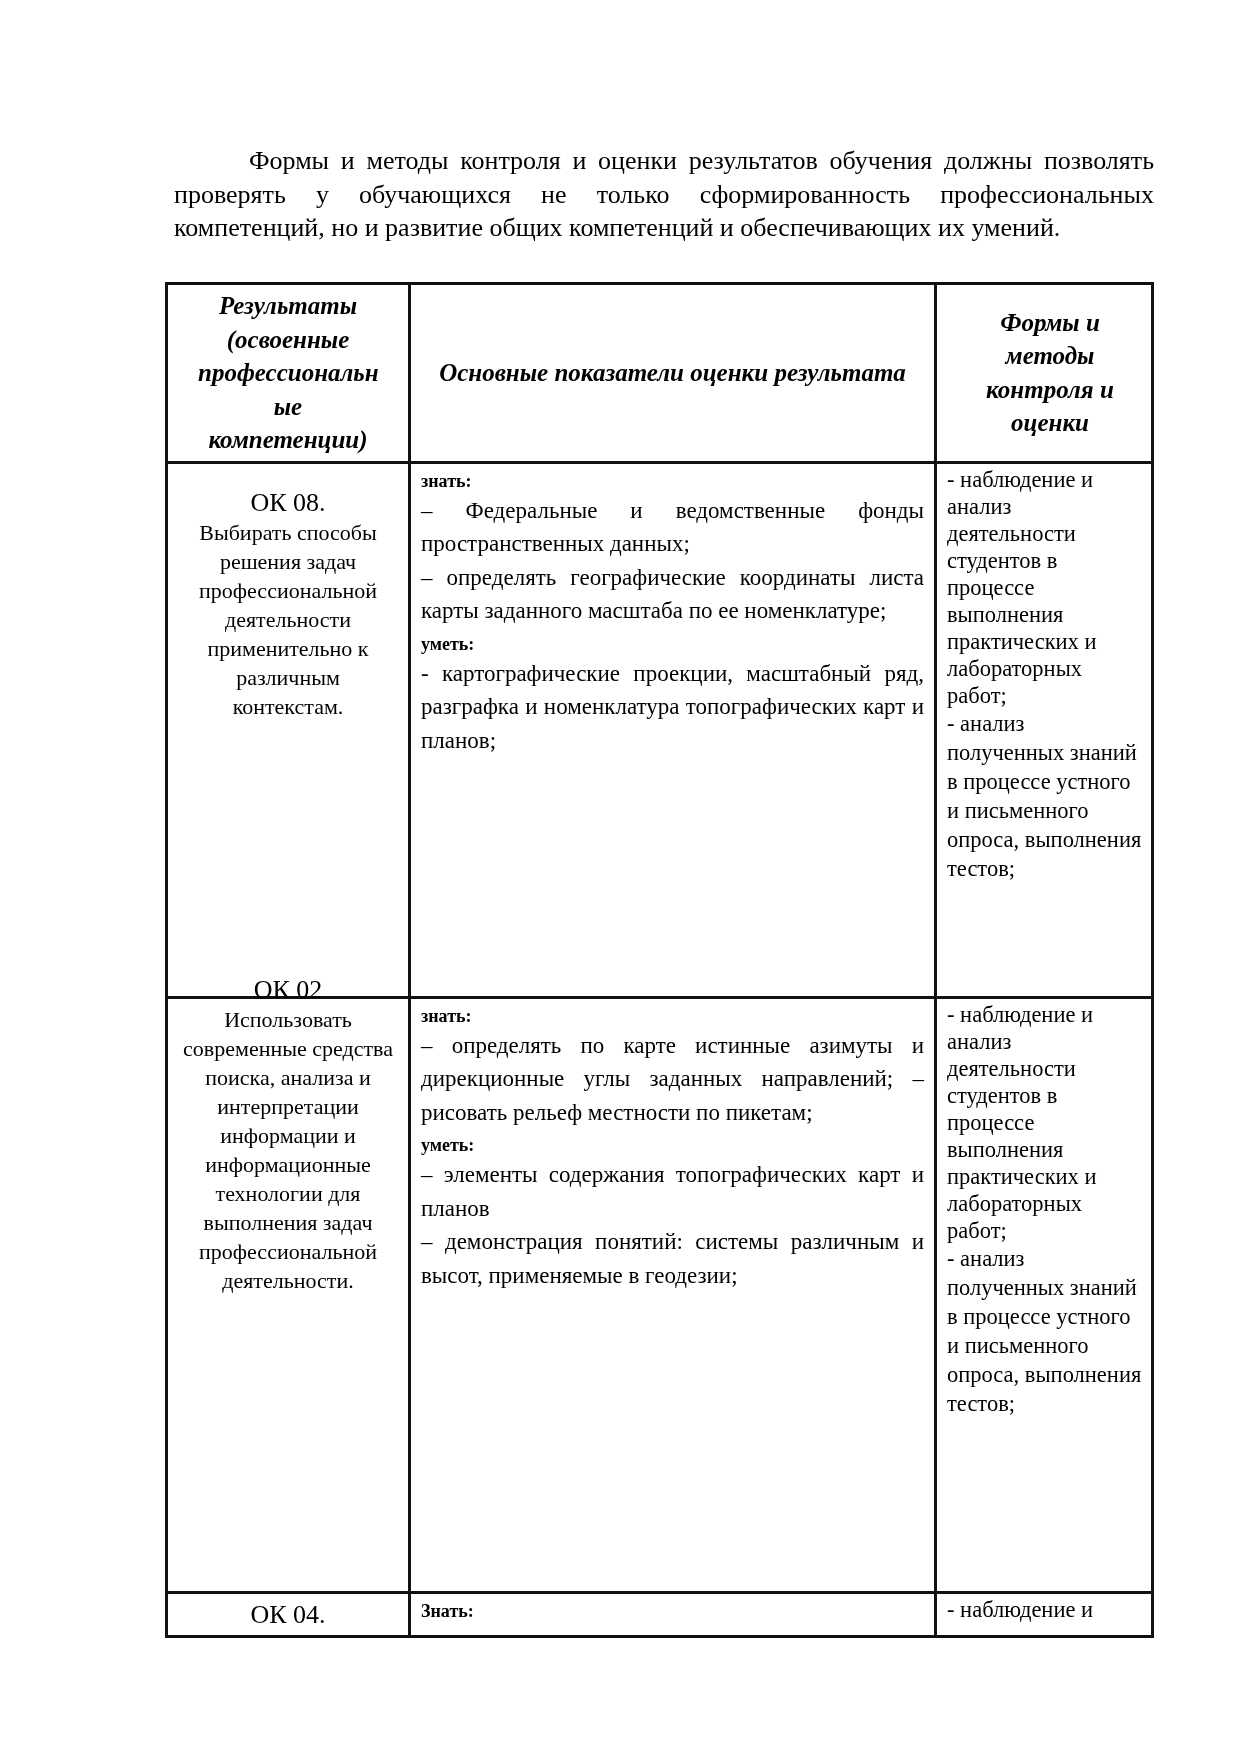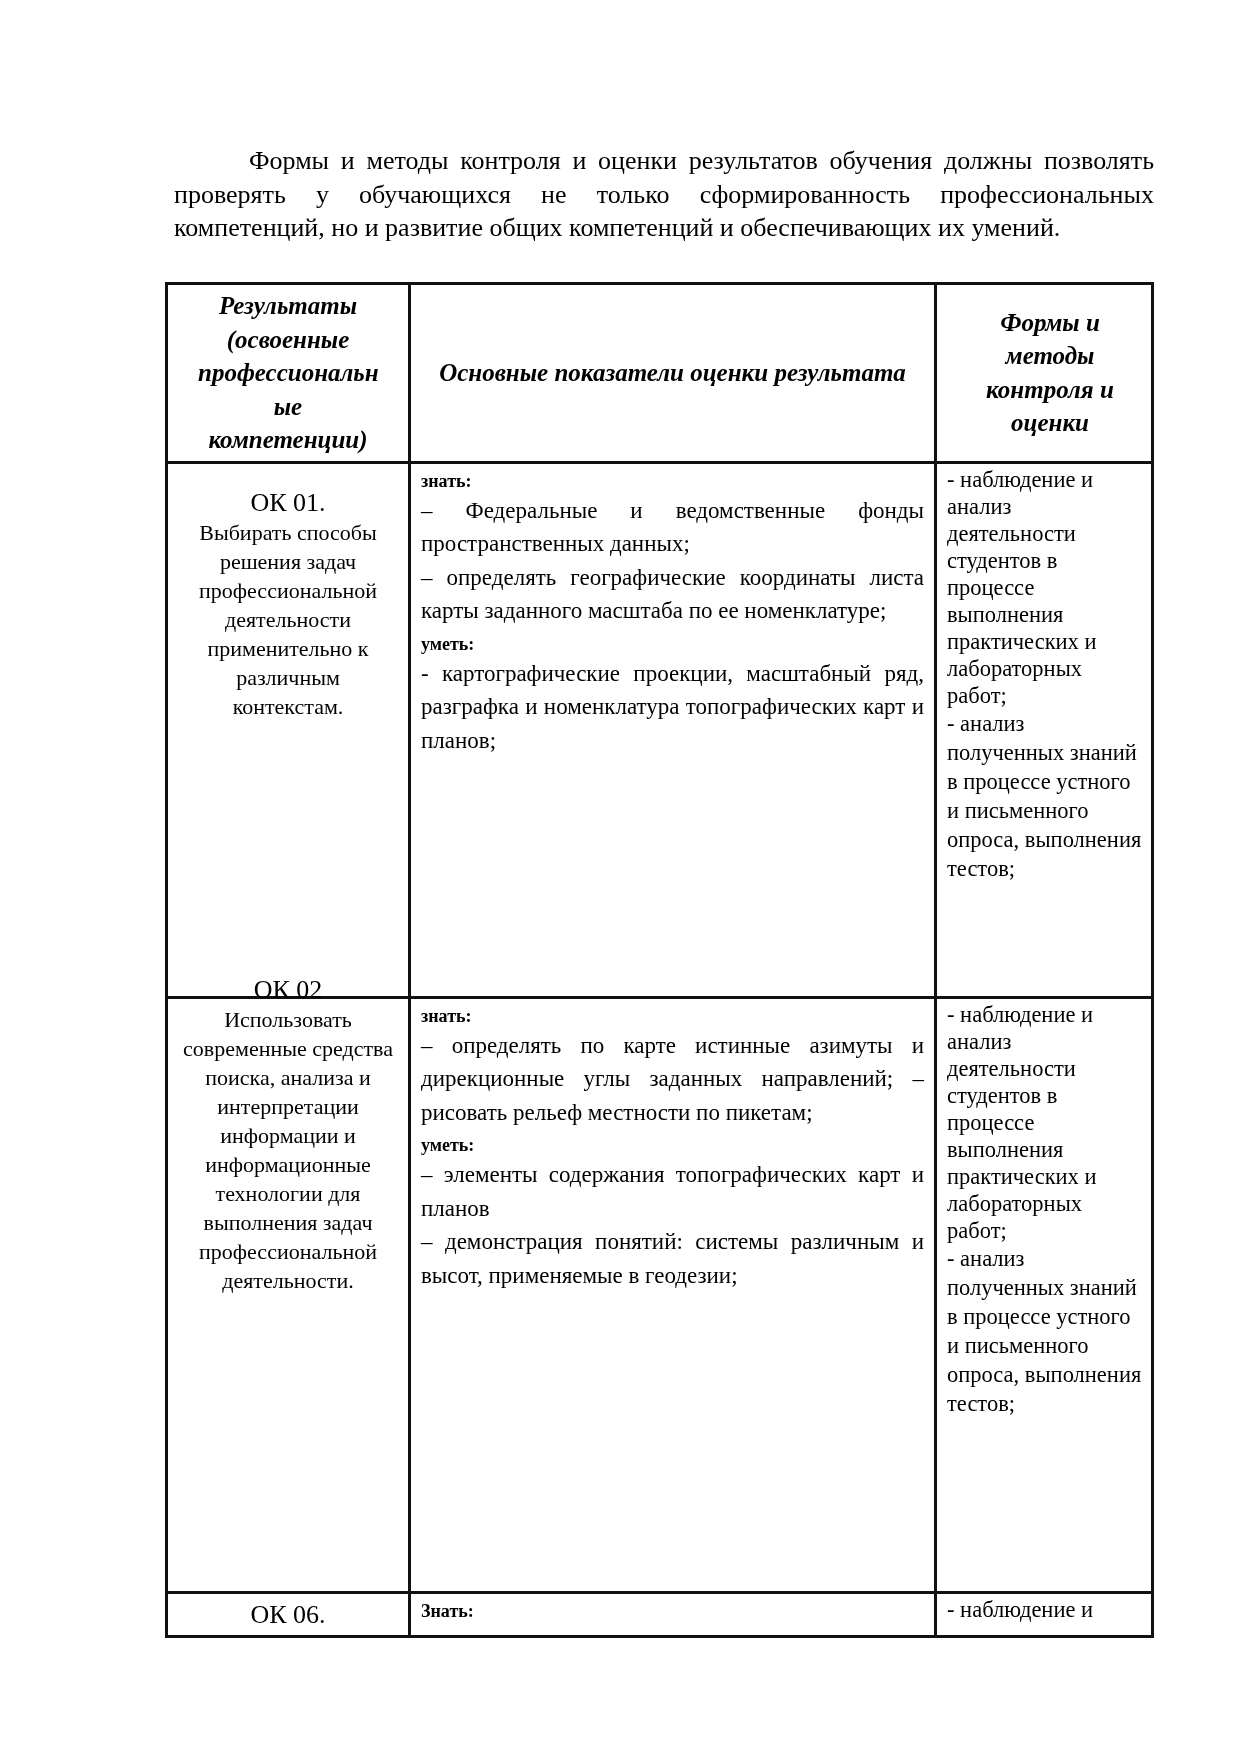--- a/index.html
+++ b/index.html
@@ -78,21 +78,21 @@
           <div class="hwrap" style="padding:0 24px">Основные показатели оценки результата</div>
         </th>
     <th class="h3">
           <div class="hwrap">Формы и методы контроля и оценки</div>
         </th>
   </tr>
 
   <tr class="row1">
     <td class="comp">
       <div class="inner">
-        <div class="code">ОК 01.</div>
+        <div class="code">ОК 08.</div>
         <div class="desc">Выбирать способы решения задач профессиональной деятельности применительно к различным контекстам.</div>
       </div>
     </td>
     <td class="ind">
       <div class="lbl">знать:</div>
       <p class="item">– Федеральные и ведомственные фонды пространственных данных;</p>
       <p class="item">– определять географические координаты листа карты заданного масштаба по ее номенклатуре;</p>
       <div class="spacer"></div>
       <div class="lbl">уметь:</div>
       <p class="item">- картографические проекции, масштабный ряд, разграфка и номенклатура топографических карт и планов;</p>
@@ -119,21 +119,21 @@
       <p class="item">– демонстрация понятий: системы различным и высот, применяемые в геодезии;</p>
     </td>
     <td class="forms">
       <p class="f">- наблюдение и анализ деятельности студентов в процессе выполнения практических и лабораторных работ;</p>
       <p class="f tight">- анализ полученных знаний в процессе устного и письменного опроса, выполнения тестов;</p>
     </td>
   </tr>
 
   <tr class="row3">
     <td class="comp">
-      <div class="code">ОК 06.</div>
+      <div class="code">ОК 04.</div>
     </td>
     <td class="ind">
       <div class="lbl">Знать:</div>
     </td>
     <td class="forms">
       <p class="f">- наблюдение и</p>
     </td>
   </tr>
 </tbody>
   </table>

